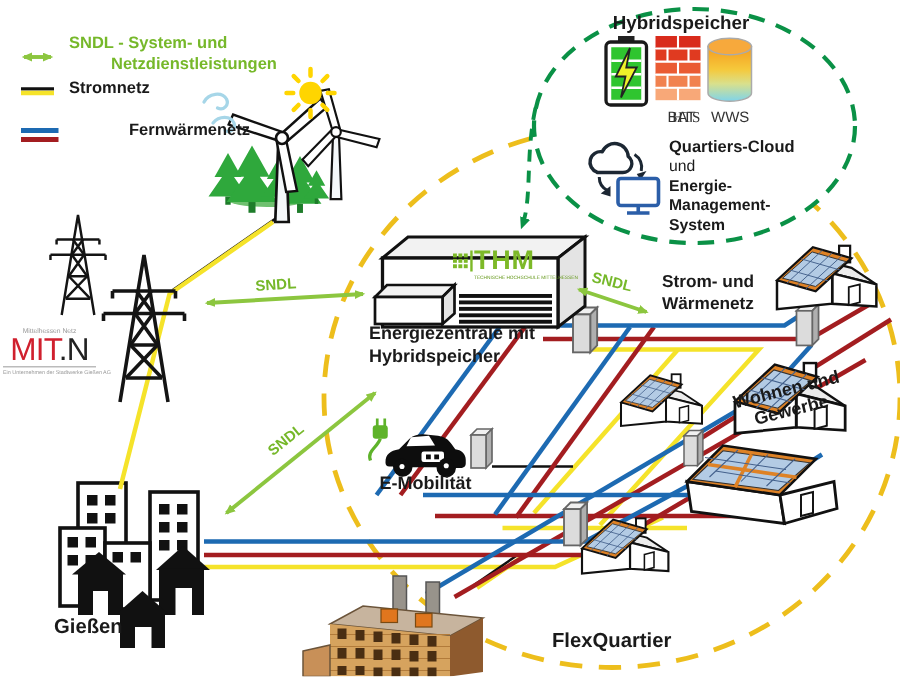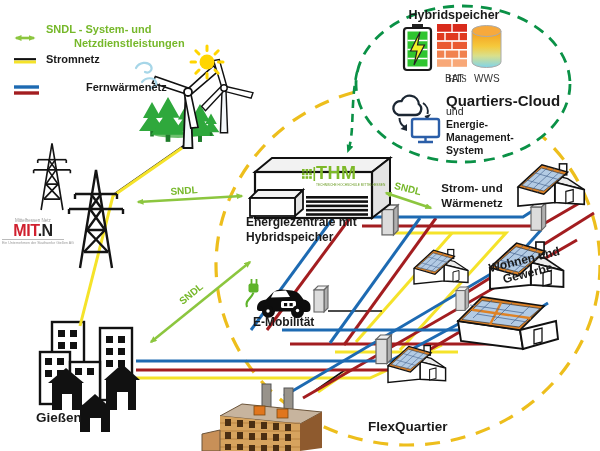--- a/index.html
+++ b/index.html
@@ -333,21 +333,21 @@
 
 <div class="lbl b green" style="left:46px;top:23px;font-size:11px;">SNDL - System- und</div>
 <div class="lbl b green" style="left:46px;top:37px;font-size:11px;padding-left:28px;">Netzdienstleistungen</div>
 <div class="lbl b" style="left:46px;top:53px;font-size:11px;">Stromnetz</div>
 <div class="lbl b" style="left:46px;top:81px;font-size:11px;margin-left:40px;">Fernwärmenetz</div>
 
 <div class="lbl b c" style="left:398px;top:8px;width:112px;font-size:12.5px;">Hybridspeicher</div>
 <div class="lbl" style="left:407px;top:73px;font-size:10px;color:#333;padding-left:38px;">BAT</div>
 <div class="lbl" style="left:448px;top:73px;font-size:10px;color:#333;font-family:Liberation Serif, serif;">HTS</div>
 <div class="lbl" style="left:474px;top:73px;font-size:10px;color:#333;">WWS</div>
-<div class="lbl b" style="left:446px;top:92px;font-size:15px;">Quartiers-Cloud</div>
+<div class="lbl b" style="left:446px;top:92px;font-size:11px;">Quartiers-Cloud</div>
 <div class="lbl" style="left:446px;top:105px;font-size:10.5px;">und</div>
 <div class="lbl b" style="left:446px;top:118px;font-size:10.5px;">Energie-</div>
 <div class="lbl b" style="left:446px;top:131px;font-size:10.5px;">Management-</div>
 <div class="lbl b" style="left:446px;top:144px;font-size:10.5px;">System</div>
 
 <div class="lbl b green" style="left:170px;top:186px;font-size:10px;transform:rotate(-4deg);transform-origin:0 0;">SNDL</div>
 <div class="lbl b green" style="left:396px;top:180px;font-size:10px;transform:rotate(14deg);transform-origin:0 0;">SNDL</div>
 <div class="lbl b green" style="left:177px;top:298px;font-size:10px;transform:rotate(-39deg);transform-origin:0 0;">SNDL</div>
 
 <div class="lbl b" style="left:246px;top:216px;font-size:12px;">Energiezentrale mit</div>
@@ -364,17 +364,17 @@
 </div>
 
 <div class="lbl b" style="left:368px;top:419px;font-size:13.5px;">FlexQuartier</div>
 <div class="lbl b" style="left:36px;top:410px;font-size:13.5px;">Gießen</div>
 
 <div class="lbl b" style="left:316px;top:163px;font-size:18px;color:#7DB928;letter-spacing:0.5px;">THM</div>
 <div class="lbl" style="left:316px;top:184px;font-size:3.2px;color:#6A9C22;">TECHNISCHE HOCHSCHULE MITTELHESSEN</div>
 
 <div class="lbl" style="left:2px;top:218px;width:62px;">
   <div class="c" style="font-size:4.5px;color:#999;">Mittelhessen Netz</div>
-  <div class="c" style="font-size:16px;font-weight:bold;letter-spacing:-0.5px;line-height:1;"><span style="color:#D0202E;">MIT</span><span style="color:#222;">.N</span></div>
+  <div class="c" style="font-size:21px;font-weight:normal;letter-spacing:-0.5px;line-height:1;"><span style="color:#D0202E;">MIT</span><span style="color:#222;">.N</span></div>
   <div class="c" style="font-size:3.6px;color:#999;border-top:0.5px solid #bbb;padding-top:1px;">Ein Unternehmen der Stadtwerke Gießen AG</div>
 </div>
 
 </div>
 
 </body></html>

